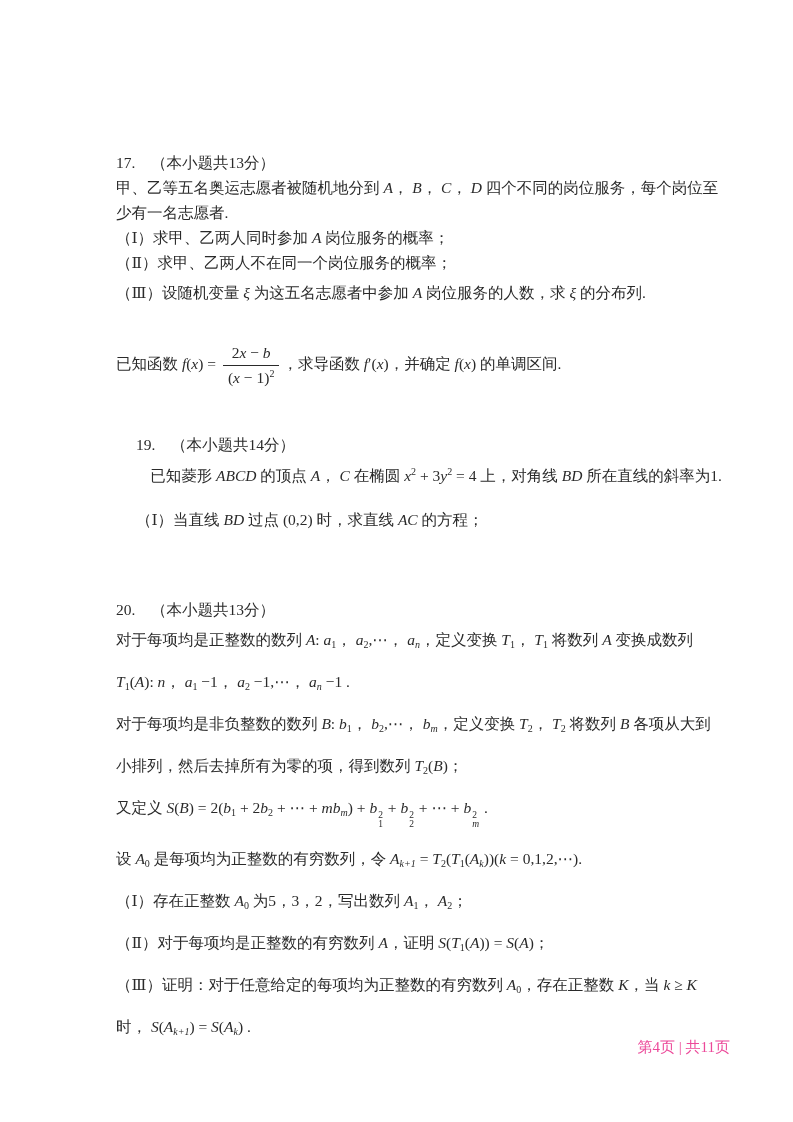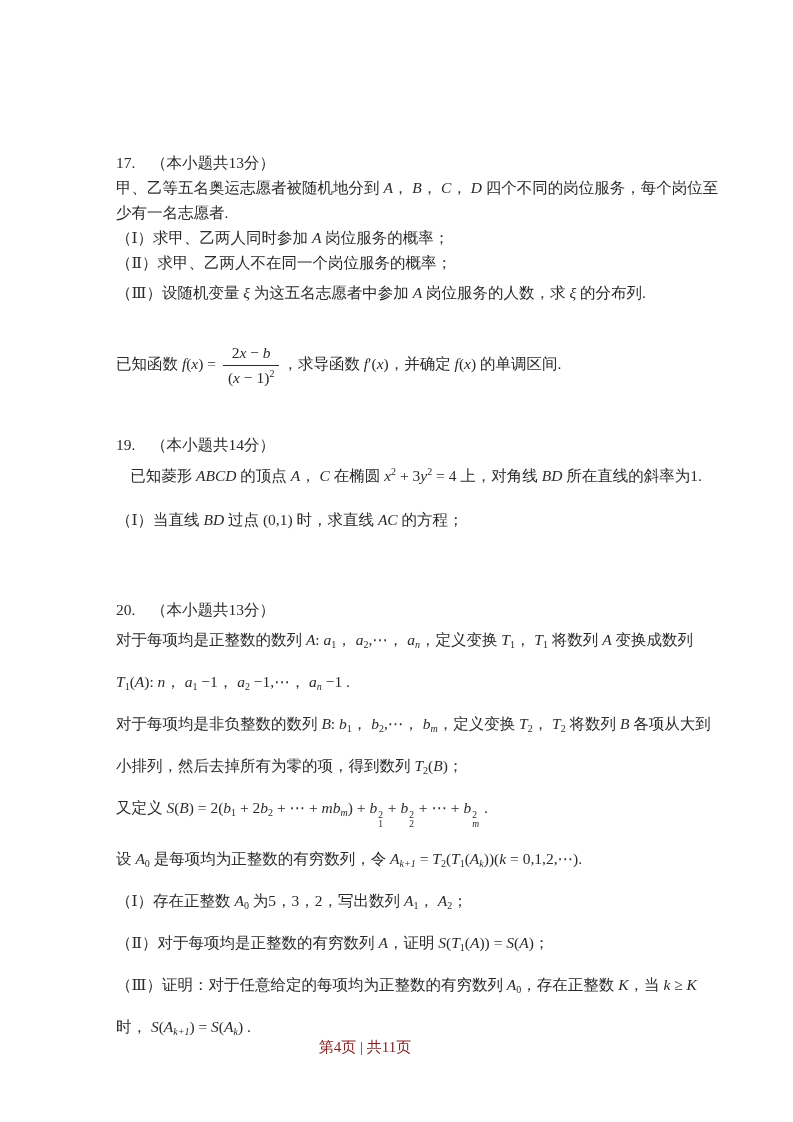--- a/index.html
+++ b/index.html
@@ -9,21 +9,21 @@
     font-family:"Liberation Serif","DejaVu Serif",serif;
   }
   .page {
     position:relative; width:730px; height:1122px;
     background:#ffffff; color:#2a2a2a;
     font-size:15.5px;
   }
   .q { position:absolute; left:116px; width:600px; }
   #q17 { top:150px; }
   #q18 { top:326px; }
-  #q19 { top:432px; }
+  #q19 { top:432px;margin-left:20px; }
   #q20 { top:597px; }
   .line { line-height:25px; min-height:25px; white-space:nowrap; }
   .gap5  { margin-top:5px; }
   .gap6  { margin-top:6px;text-align:center; }
   .gap17 { margin-top:17px; }
   .gap19 { margin-top:19px; }
   .formula-line { margin-top:2px; line-height:normal; min-height:48px; display:block; }
   .it { font-style:italic; }
   sub, sup { font-size:10px; line-height:0; }
   sub { vertical-align:-3px; }
@@ -33,21 +33,21 @@
     text-align:center; margin:15px 3px; line-height:normal;
   }
   .frac .num { display:block; padding:0 5px 2px; line-height:20px; }
   .frac .den { display:block; border-top:1px solid #2a2a2a; padding:2px 5px 0; line-height:20px; }
   .ss {
     display:inline-flex; flex-direction:column; align-items:flex-start;
     vertical-align:-5px; font-size:9.5px; line-height:9px; margin:0 1px;
   }
   .footer {
     position:absolute; top:1036px; left:0; width:100%;
-    text-align:center; font-size:15px; line-height:22px; color:#7f1d1d;
+    text-align:right; font-size:15px; line-height:22px; color:#ec4899;
   }
 </style>
 </head>
 <body>
 
 <div class="page">
 
   <section class="q" id="q17">
     <div class="line">17.　（本小题共13分）</div>
     <div class="line"><span>甲、乙等五名奥运志愿者被随机地分到 </span><span class="it">A</span><span>， </span><span class="it">B</span><span>， </span><span class="it">C</span><span>， </span><span class="it">D</span><span> 四个不同的岗位服务，每个岗位至</span></div>
@@ -57,21 +57,21 @@
     <div class="line gap5"><span>（Ⅲ）设随机变量 </span><span class="it">ξ</span><span> 为这五名志愿者中参加 </span><span class="it">A</span><span> 岗位服务的人数，求 </span><span class="it">ξ</span><span> 的分布列.</span></div>
   </section>
 
   <section class="q" id="q18">
     <div class="line formula-line"><span>已知函数 </span><span class="it">f</span><span>(</span><span class="it">x</span><span>) = </span><span class="frac"><span class="num"><span>2</span><span class="it">x</span><span> − </span><span class="it">b</span></span><span class="den"><span>(</span><span class="it">x</span><span> − 1)</span><sup>2</sup></span></span><span>，求导函数 </span><span class="it">f</span><span>′(</span><span class="it">x</span><span>)，并确定 </span><span class="it">f</span><span>(</span><span class="it">x</span><span>) 的单调区间.</span></div>
   </section>
 
   <section class="q" id="q19">
     <div class="line">19.　（本小题共14分）</div>
     <div class="line gap6"><span>已知菱形 </span><span class="it">ABCD</span><span> 的顶点 </span><span class="it">A</span><span>， </span><span class="it">C</span><span> 在椭圆 </span><span class="it">x</span><sup>2</sup><span> + 3</span><span class="it">y</span><sup>2</sup><span> = 4 上，对角线 </span><span class="it">BD</span><span> 所在直线的斜率为1.</span></div>
-    <div class="line gap19"><span>（Ⅰ）当直线 </span><span class="it">BD</span><span> 过点 (0,1) 时，求直线 </span><span class="it">AC</span><span> 的方程；</span></div>
+    <div class="line gap19"><span>（Ⅰ）当直线 </span><span class="it">BD</span><span> 过点 (0,2) 时，求直线 </span><span class="it">AC</span><span> 的方程；</span></div>
   </section>
 
   <section class="q" id="q20">
     <div class="line">20.　（本小题共13分）</div>
     <div class="line gap5"><span>对于每项均是正整数的数列 </span><span class="it">A</span><span>:  </span><span class="it">a</span><sub>1</sub><span>， </span><span class="it">a</span><sub>2</sub><span>,⋯， </span><span class="it">a</span><sub class="it">n</sub><span>，定义变换 </span><span class="it">T</span><sub>1</sub><span>， </span><span class="it">T</span><sub>1</sub><span> 将数列 </span><span class="it">A</span><span> 变换成数列</span></div>
     <div class="line gap17"><span class="it">T</span><sub>1</sub><span>(</span><span class="it">A</span><span>): </span><span class="it">n</span><span>， </span><span class="it">a</span><sub>1</sub><span> −1， </span><span class="it">a</span><sub>2</sub><span> −1,⋯， </span><span class="it">a</span><sub class="it">n</sub><span> −1 .</span></div>
     <div class="line gap17"><span>对于每项均是非负整数的数列 </span><span class="it">B</span><span>:  </span><span class="it">b</span><sub>1</sub><span>， </span><span class="it">b</span><sub>2</sub><span>,⋯， </span><span class="it">b</span><sub class="it">m</sub><span>，定义变换 </span><span class="it">T</span><sub>2</sub><span>， </span><span class="it">T</span><sub>2</sub><span> 将数列 </span><span class="it">B</span><span> 各项从大到</span></div>
     <div class="line gap17"><span>小排列，然后去掉所有为零的项，得到数列 </span><span class="it">T</span><sub>2</sub><span>(</span><span class="it">B</span><span>)；</span></div>
     <div class="line gap17"><span>又定义 </span><span class="it">S</span><span>(</span><span class="it">B</span><span>) = 2(</span><span class="it">b</span><sub>1</sub><span> + 2</span><span class="it">b</span><sub>2</sub><span> + ⋯ + </span><span class="it">mb</span><sub class="it">m</sub><span>) + </span><span class="it">b</span><span class="ss">
           <span>2</span>

